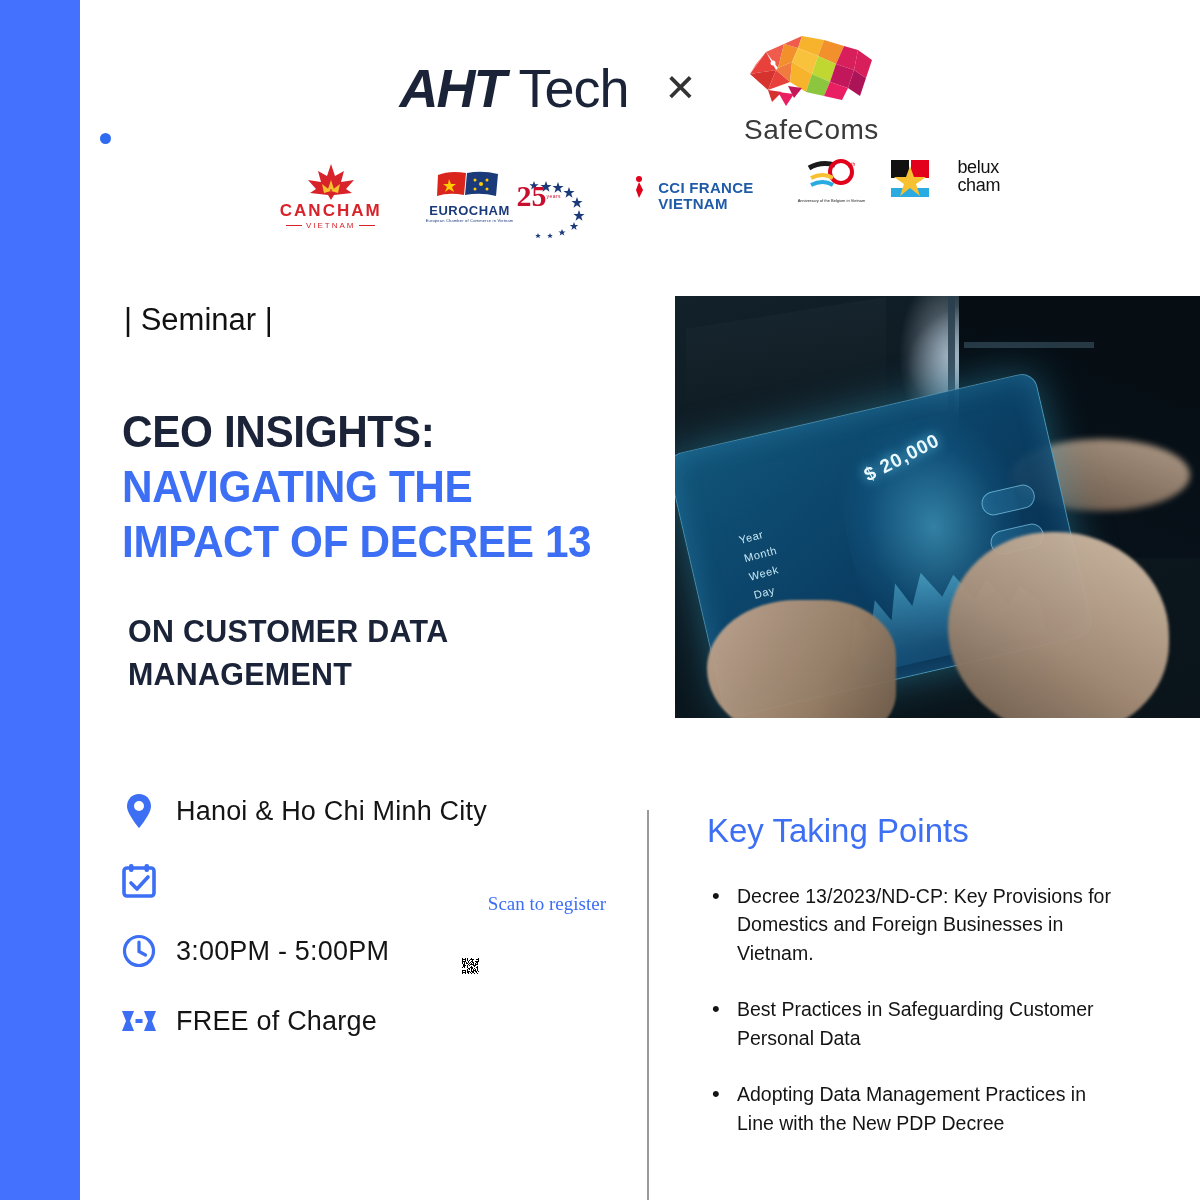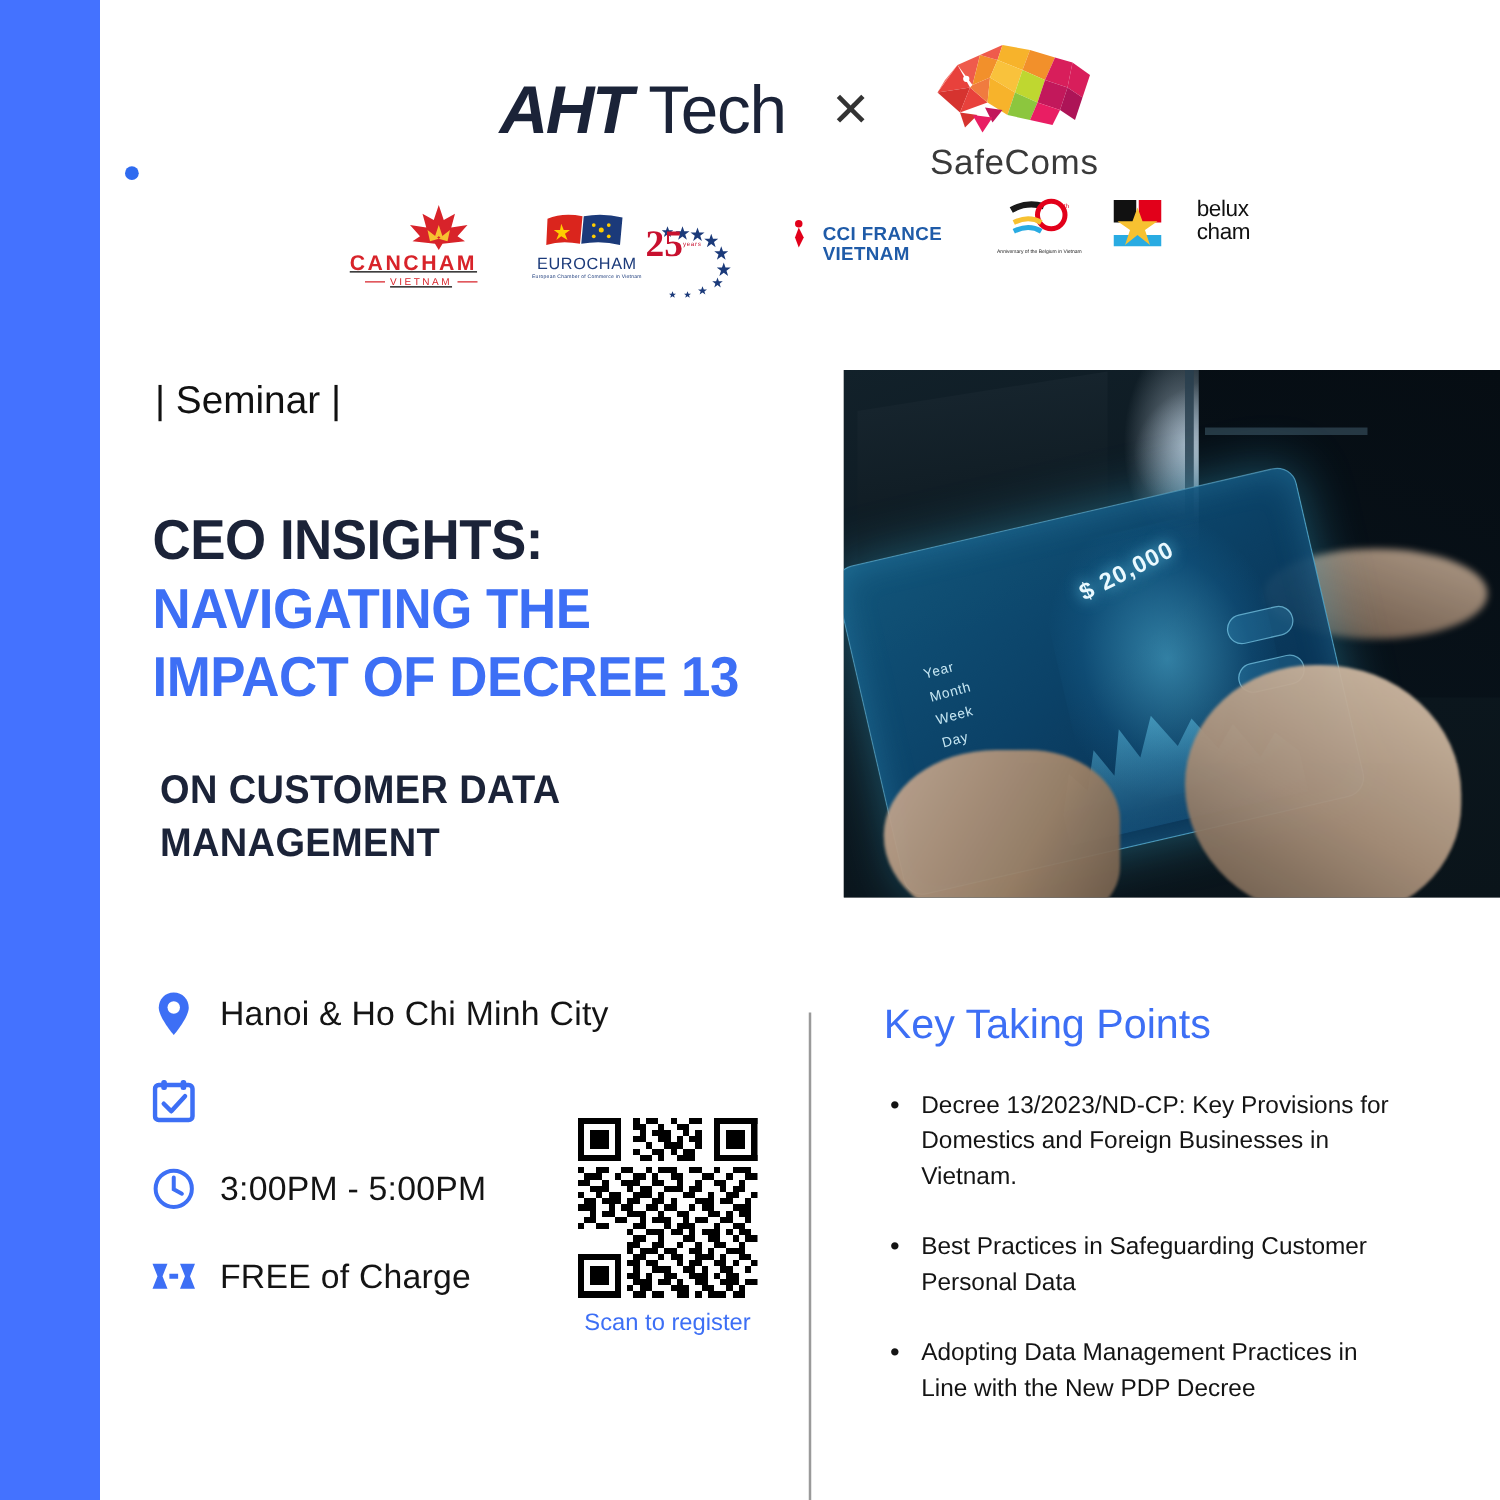--- a/index.html
+++ b/index.html
@@ -48,28 +48,28 @@
   .safecoms-word{ font-size:28px; color:#3a3a3a; letter-spacing:0.5px;}
 
   
   .partners{
     position:absolute; left:80px; top:155px;
     width:1120px; height:82px;
     display:flex; align-items:center; justify-content:center;
     gap:44px;
   }
   .partner{ display:flex; align-items:center; justify-content:center; height:76px;}
-  .cancham{ display:flex; flex-direction:column; align-items:flex-end;text-decoration:underline; }
+  .cancham{ display:flex; flex-direction:column; align-items:center; }
   .cancham-name{ font-size:17px; font-weight:bold; color:#D8232A; letter-spacing:2px; line-height:1.1;}
   .cancham-sub{ font-size:8px; color:#D8232A; letter-spacing:2px; display:flex; align-items:center; gap:4px;}
   .cancham-sub::before, .cancham-sub::after{ content:""; width:16px; height:1px; background:#D8232A;}
 
   .eurocham{ display:flex; align-items:center; gap:3px;}
   .eurocham-left{ display:flex; flex-direction:column; align-items:center;}
-  .eurocham-name{ font-size:13px; font-weight:normal; color:#1B3A7A; letter-spacing:0.5px;}
+  .eurocham-name{ font-size:13px; font-weight:bold; color:#1B3A7A; letter-spacing:0.5px;}
   .eurocham-tag{ font-size:4px; color:#1B3A7A; letter-spacing:0.2px;}
   .anniv25{ font-size:30px; font-weight:bold; color:#C8102E; font-family:"Liberation Serif", serif; line-height:1;}
   .anniv-years{ font-size:5px; color:#C8102E; text-align:center; letter-spacing:0.5px;}
 
   .ccifrance{ display:flex; align-items:center; gap:7px;}
   .cci-text{ font-size:15px; font-weight:bold; color:#1F5BA8; line-height:1.05; letter-spacing:0.3px;}
 
   .belux{ display:flex; align-items:flex-start; gap:24px;}
   .belux-word{ font-size:18px; color:#111; line-height:1.0; letter-spacing:-0.3px;}
   .belux-anniv-sub{ font-size:4px; color:#222; text-align:center;}
@@ -213,40 +213,41 @@
     position:absolute; left:120px; top:792px;
     display:flex; flex-direction:column; gap:32px;
   }
   .detail-row{ display:flex; align-items:center; gap:18px; }
   .detail-icon{ width:38px; height:38px; display:flex; align-items:center; justify-content:center; }
   .detail-text{ font-size:27px; color:#141414; letter-spacing:0.2px; white-space:nowrap; }
 
   
   .qr-wrap{
     position:absolute; left:462px; top:893px;
-    width:144px; display:flex; flex-direction:column; align-items:center; gap:9px;
+    width:144px; display:flex; align-items:flex-start; gap:9px;font-family:Liberation Serif, serif;
   }
   .qr-code{ width:144px; height:146px; }
   .qr-caption{ font-size:19px; color:#3D6FF5; white-space:nowrap; }
 
   
   .v-divider{
     position:absolute; left:647px; top:810px;
     width:2px; height:390px;
     background:#9a9a9a;
   }
 
   
   .keypoints{
     position:absolute; left:707px; top:800px;
     width:420px;
   }
   .kp-title{
     font-size:33px; color:#3D6FF5; margin-bottom:32px;
     letter-spacing:0px;
+    margin-top:12px;
   }
   .kp-list{ list-style:none; display:flex; flex-direction:column; gap:28px; }
   .kp-item{
     position:relative; padding-left:30px;
     font-size:19.5px; color:#141414; line-height:1.46;
   }
   .kp-item::before{
     content:"\2022"; position:absolute; left:5px; top:-2px;
     font-size:22px; color:#141414;
   }

